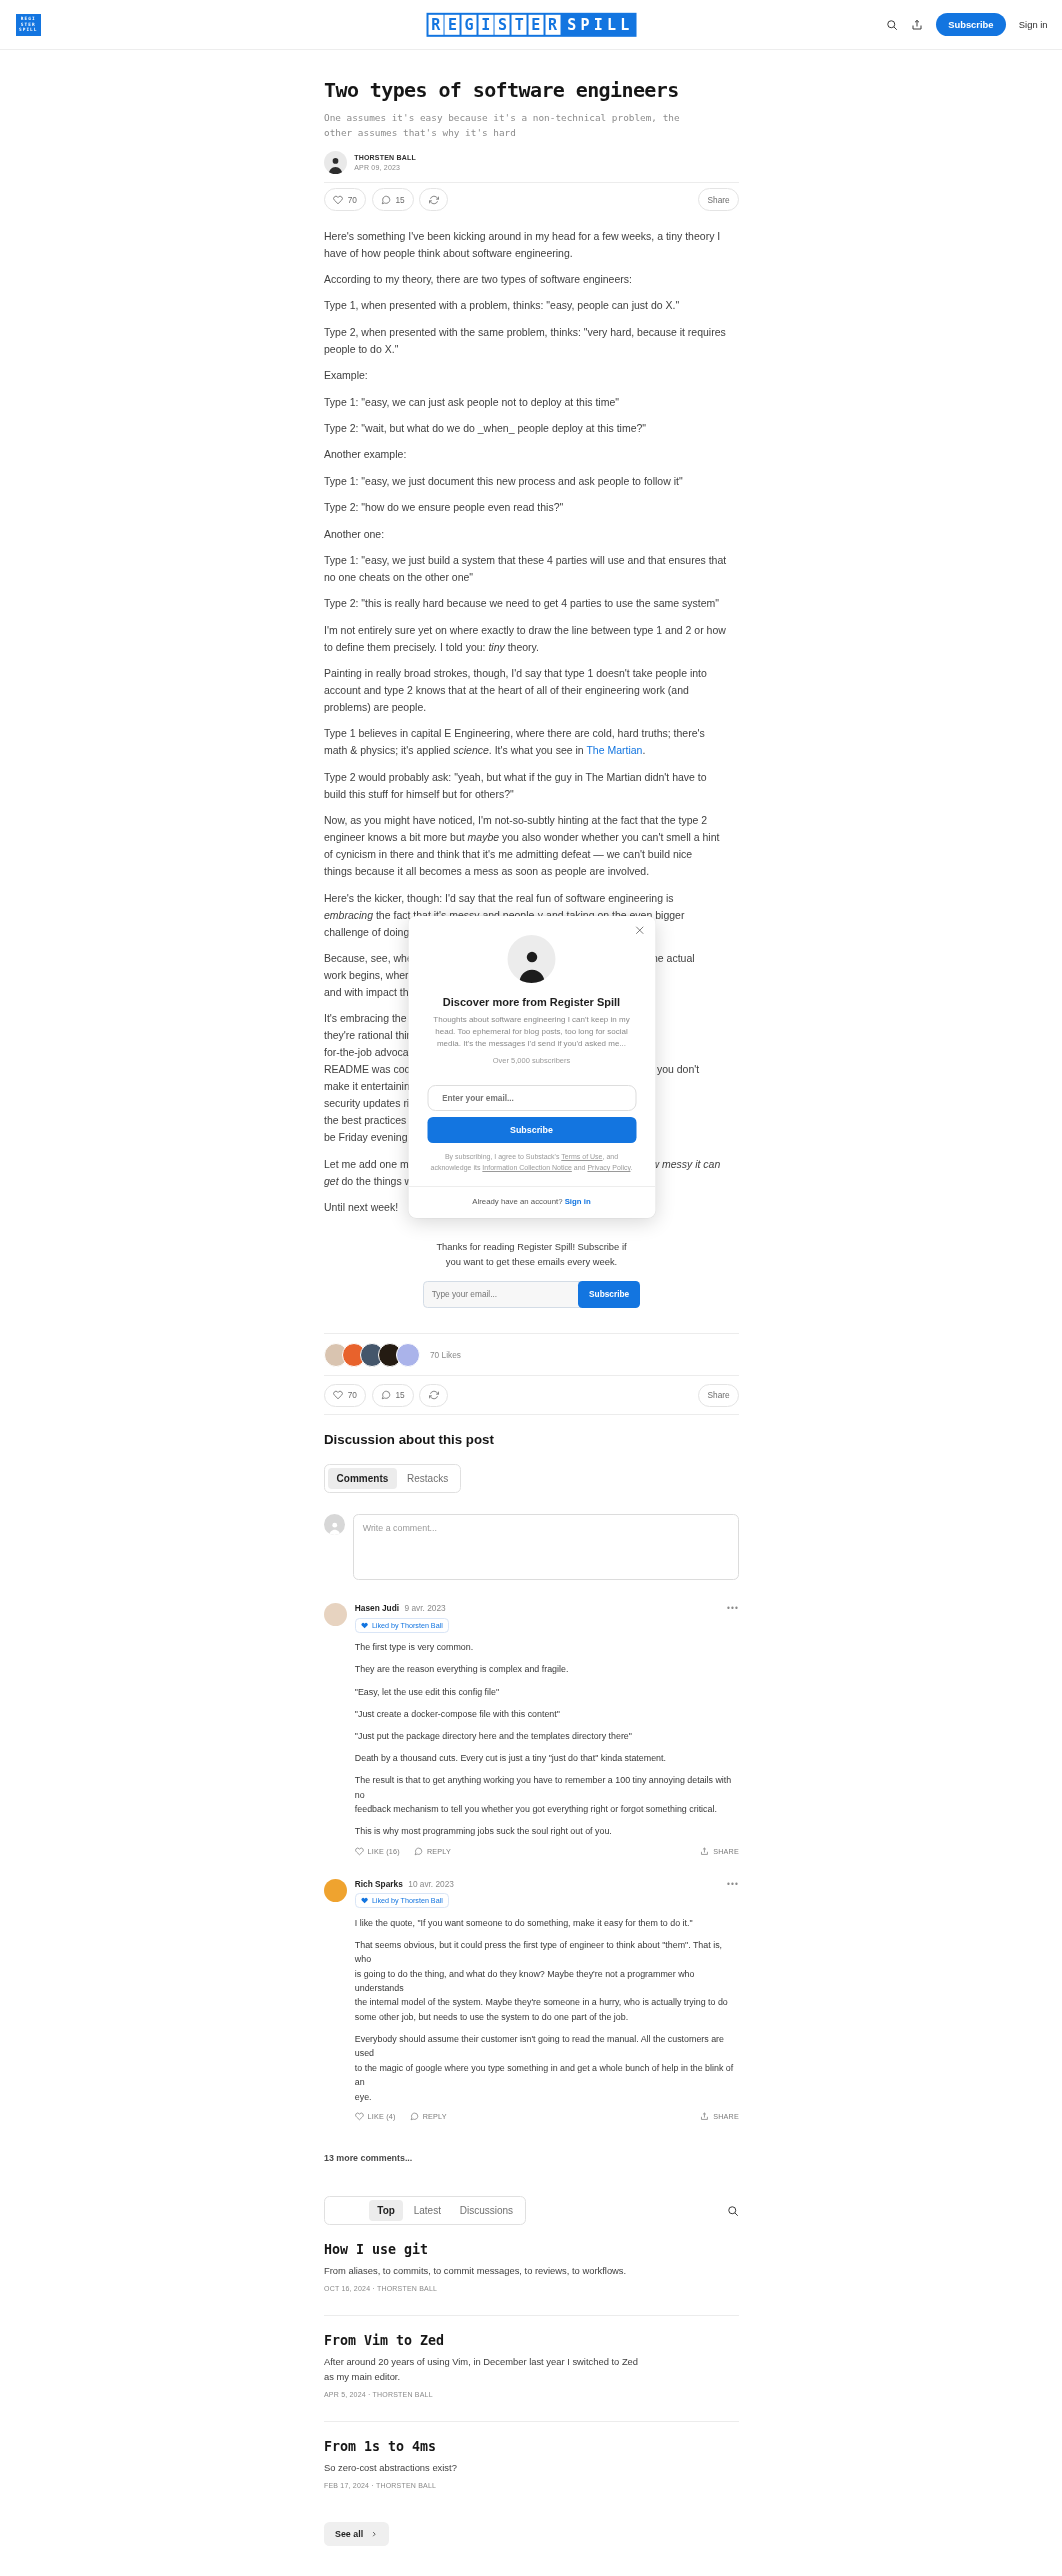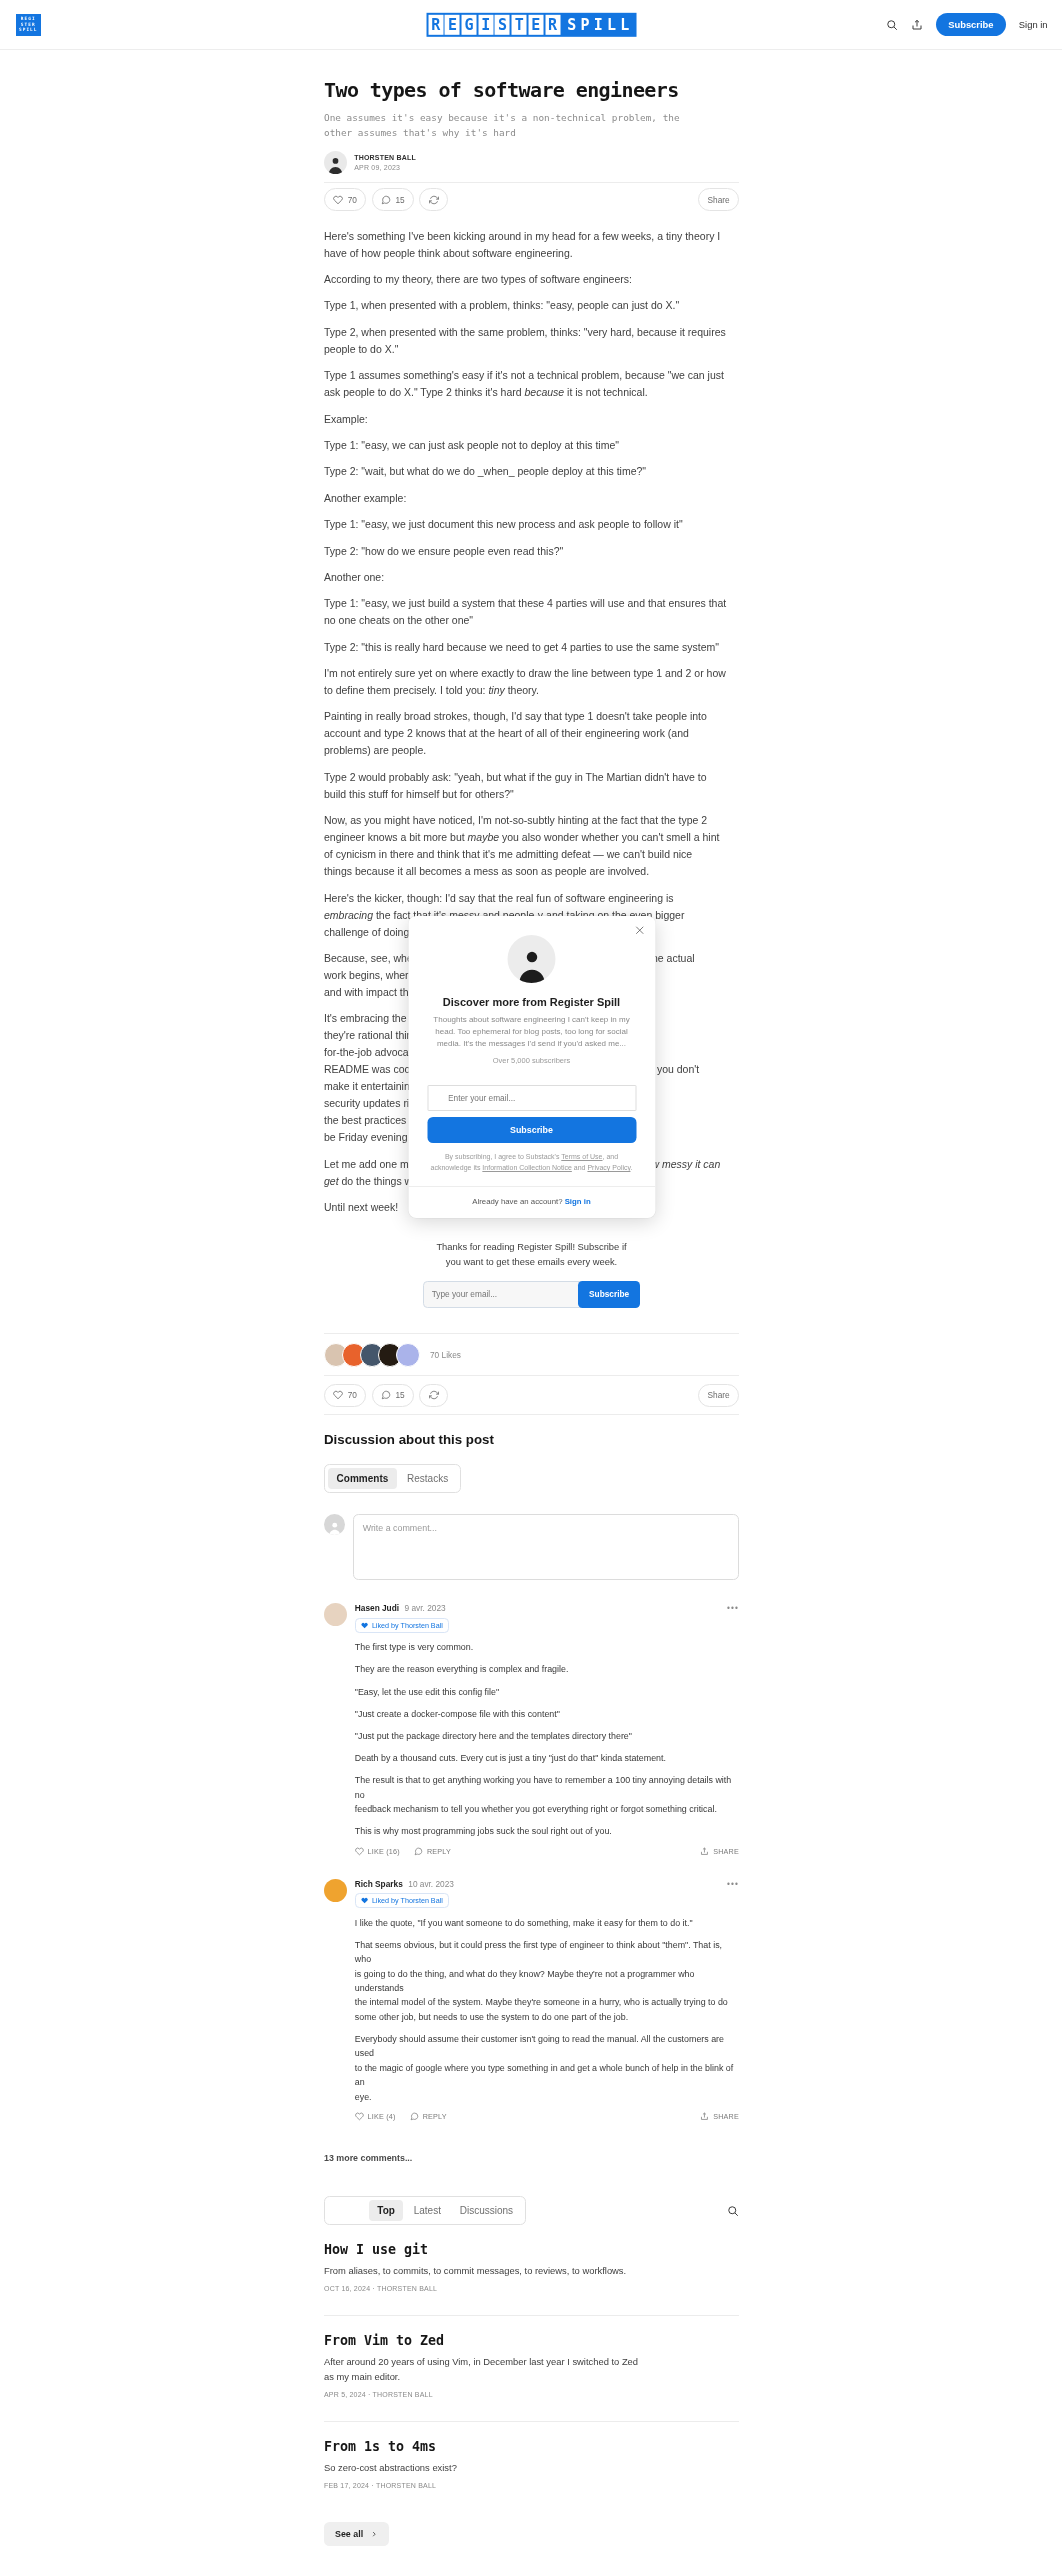--- a/index.html
+++ b/index.html
@@ -115,22 +115,22 @@
   .modal { position:absolute; top:916px; left:50%; transform:translateX(-50%); width:247px;
            background:#fff; border-radius:7.8px; z-index:10; text-align:center;
            box-shadow:0 3.3px 20px rgba(0,0,0,.16), 0 0 0 0.6px rgba(0,0,0,.05);
            padding:15.5px 19px 0; }
   .modal-close { position:absolute; top:8.9px; right:10px; color:#555; cursor:pointer; }
   .modal-avatar { width:48px; height:48px; border-radius:50%; background:#ececec; margin:3.3px auto 0;
                   overflow:hidden; display:flex; align-items:flex-end; justify-content:center; }
   .modal-title { font-size:11px; font-weight:bold; color:#1f1f1f; margin-top:13.3px; }
   .modal-desc { font-size:8px; color:#8a8a8a; line-height:1.5; margin-top:6px; }
   .modal-subs { font-size:7.5px; color:#9a9a9a; margin-top:6px; }
-  .modal-input { width:100%; height:26px; border:0.6px solid #ddd; border-radius:1px; padding:0 20px;
-                 font-size:8.3px; margin-top:20px; color:#333; outline:none; }
+  .modal-input { width:100%; height:26px; border:0.6px solid #ddd; border-radius:8px; padding:0 14px;
+                 font-size:8.3px; margin-top:20px; color:#333; outline:none;font-weight:bold; }
   .modal-btn { width:100%; height:26px; background:#1375E0; border:none; border-radius:5.5px;
                color:#fff; font-size:8.9px; font-weight:600; margin-top:6px; cursor:pointer; }
   .modal-disc { font-size:7px; color:#9a9a9a; line-height:1.55; margin:9.4px 0 11.6px; }
   .modal-foot { border-top:0.6px solid #ededed; margin:0 -19px; padding:10.5px 0 11.6px; font-size:7.8px; color:#555; }
   .signin-link { color:#1375E0; font-weight:600; cursor:pointer; }
 </style>
 </head>
 <body>
 
 <header class="topbar">
@@ -222,32 +222,32 @@
       <span>Share</span>
     </span>
   </div>
 
   
   <article class="article">
     <p>Here's something I've been kicking around in my head for a few weeks, a tiny theory I<br>have of how people think about software engineering.</p>
     <p>According to my theory, there are two types of software engineers:</p>
     <p>Type 1, when presented with a problem, thinks: "easy, people can just do X."</p>
     <p>Type 2, when presented with the same problem, thinks: "very hard, because it requires<br>people to do X."</p>
-    <p>Type 1 assumes something's easy if it's not a technical problem, because "we can just<br>ask people to do X." Type 2 thinks it's hard <em>because</em> it is not technical.</p>
     <p>Example:</p>
     <p>Type 1: "easy, we can just ask people not to deploy at this time"</p>
     <p>Type 2: "wait, but what do we do _when_ people deploy at this time?"</p>
     <p>Another example:</p>
     <p>Type 1: "easy, we just document this new process and ask people to follow it"</p>
     <p>Type 2: "how do we ensure people even read this?"</p>
     <p>Another one:</p>
     <p>Type 1: "easy, we just build a system that these 4 parties will use and that ensures that<br>no one cheats on the other one"</p>
     <p>Type 2: "this is really hard because we need to get 4 parties to use the same system"</p>
     <p>I'm not entirely sure yet on where exactly to draw the line between type 1 and 2 or how<br>to define them precisely. I told you: <em>tiny</em> theory.</p>
     <p>Painting in really broad strokes, though, I'd say that type 1 doesn't take people into<br>account and type 2 knows that at the heart of all of their engineering work (and<br>problems) are people.</p>
+    <p>Type 1 believes in capital E Engineering, where there are cold, hard truths; there's<br>math &amp; physics; it's applied <em>science</em>. It's what you see in <span class="t-link">The Martian</span>.</p>
     <p>Type 2 would probably ask: "yeah, but what if the guy in The Martian didn't have to<br>build this stuff for himself but for others?"</p>
     <p>Now, as you might have noticed, I'm not-so-subtly hinting at the fact that the type 2<br>engineer knows a bit more but <em>maybe</em> you also wonder whether you can't smell a hint<br>of cynicism in there and think that it's me admitting defeat — we can't build nice<br>things because it all becomes a mess as soon as people are involved.</p>
     <p>Here's the kicker, though: I'd say that the real fun of software engineering is<br><em>embracing</em> the fact that it's messy and people-y and taking on the even bigger<br>challenge of doing engineering with people.</p>
     <p>Because, see, when you embrace the messiness, you can see where the actual<br>work begins, where you get the chance to create something of value<br>and with impact that goes beyond the code.</p>
     <p>It's embracing the fact that engineers, no matter how often they say<br>they're rational thinkers, fall for marketing and that use-the-best-tool-<br>for-the-job advocates might end up choosing the tool whose GIF in the<br>README was coolest. It's knowing that nobody reads documentation if you don't<br>make it entertaining. It's realizing that not all people will install<br>security updates right away and that not everybody will follow<br>the best practices — especially not when it feels like it should<br>be Friday evening already.</p>
     <p>Let me add one more on top: I'd argue that it's <em>precisely because of how messy it can</em><br><em>get</em> do the things we build become beautiful.</p>
     <p>Until next week!</p>
   </article>
 
   

